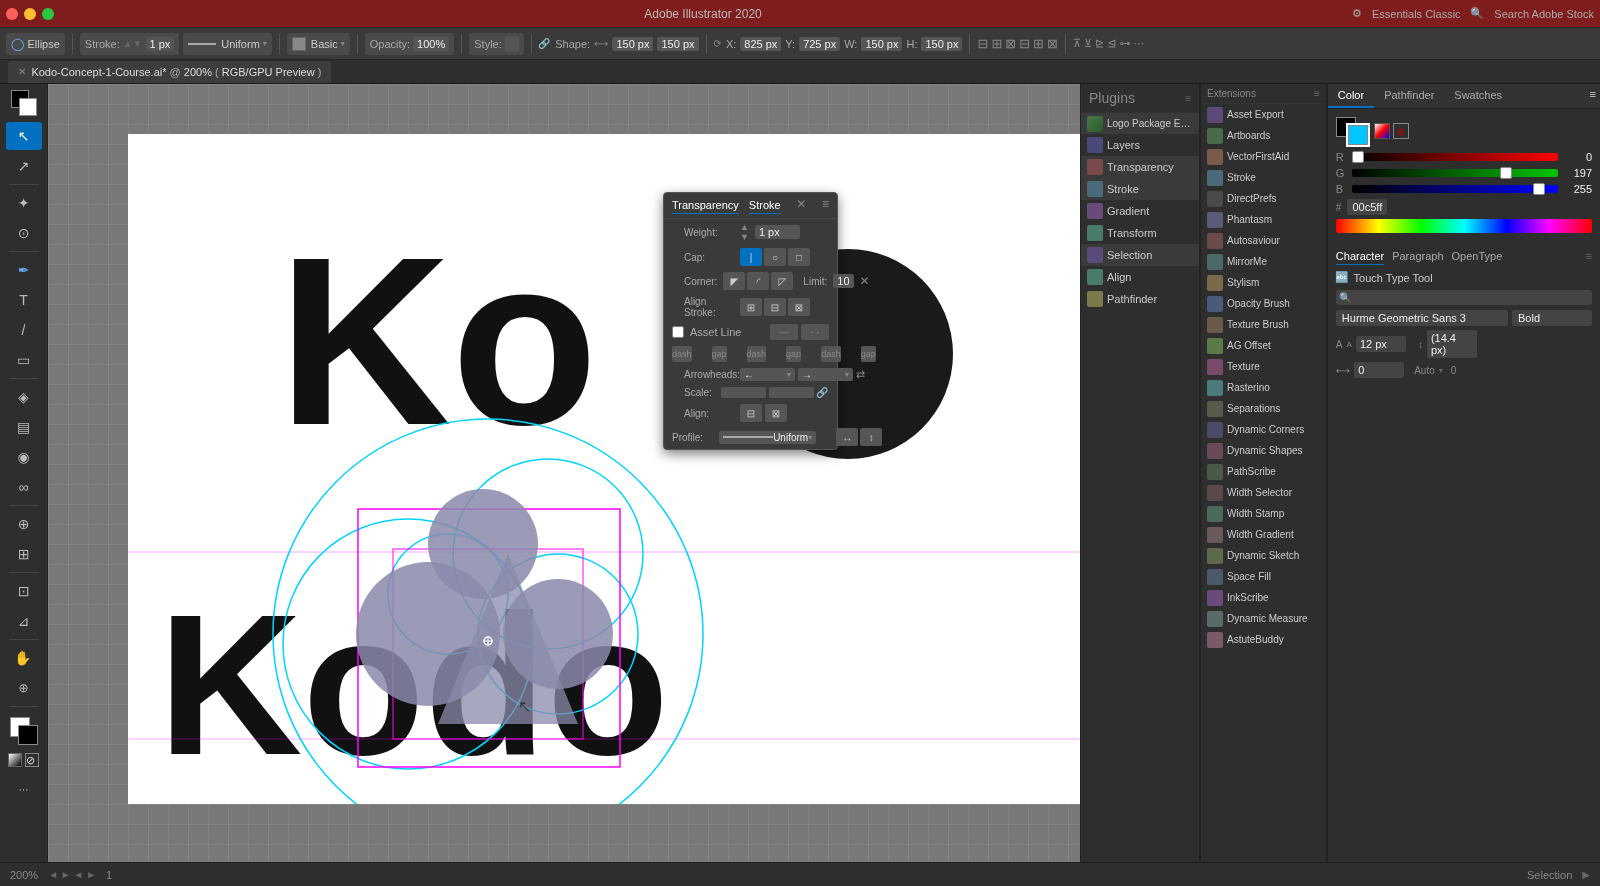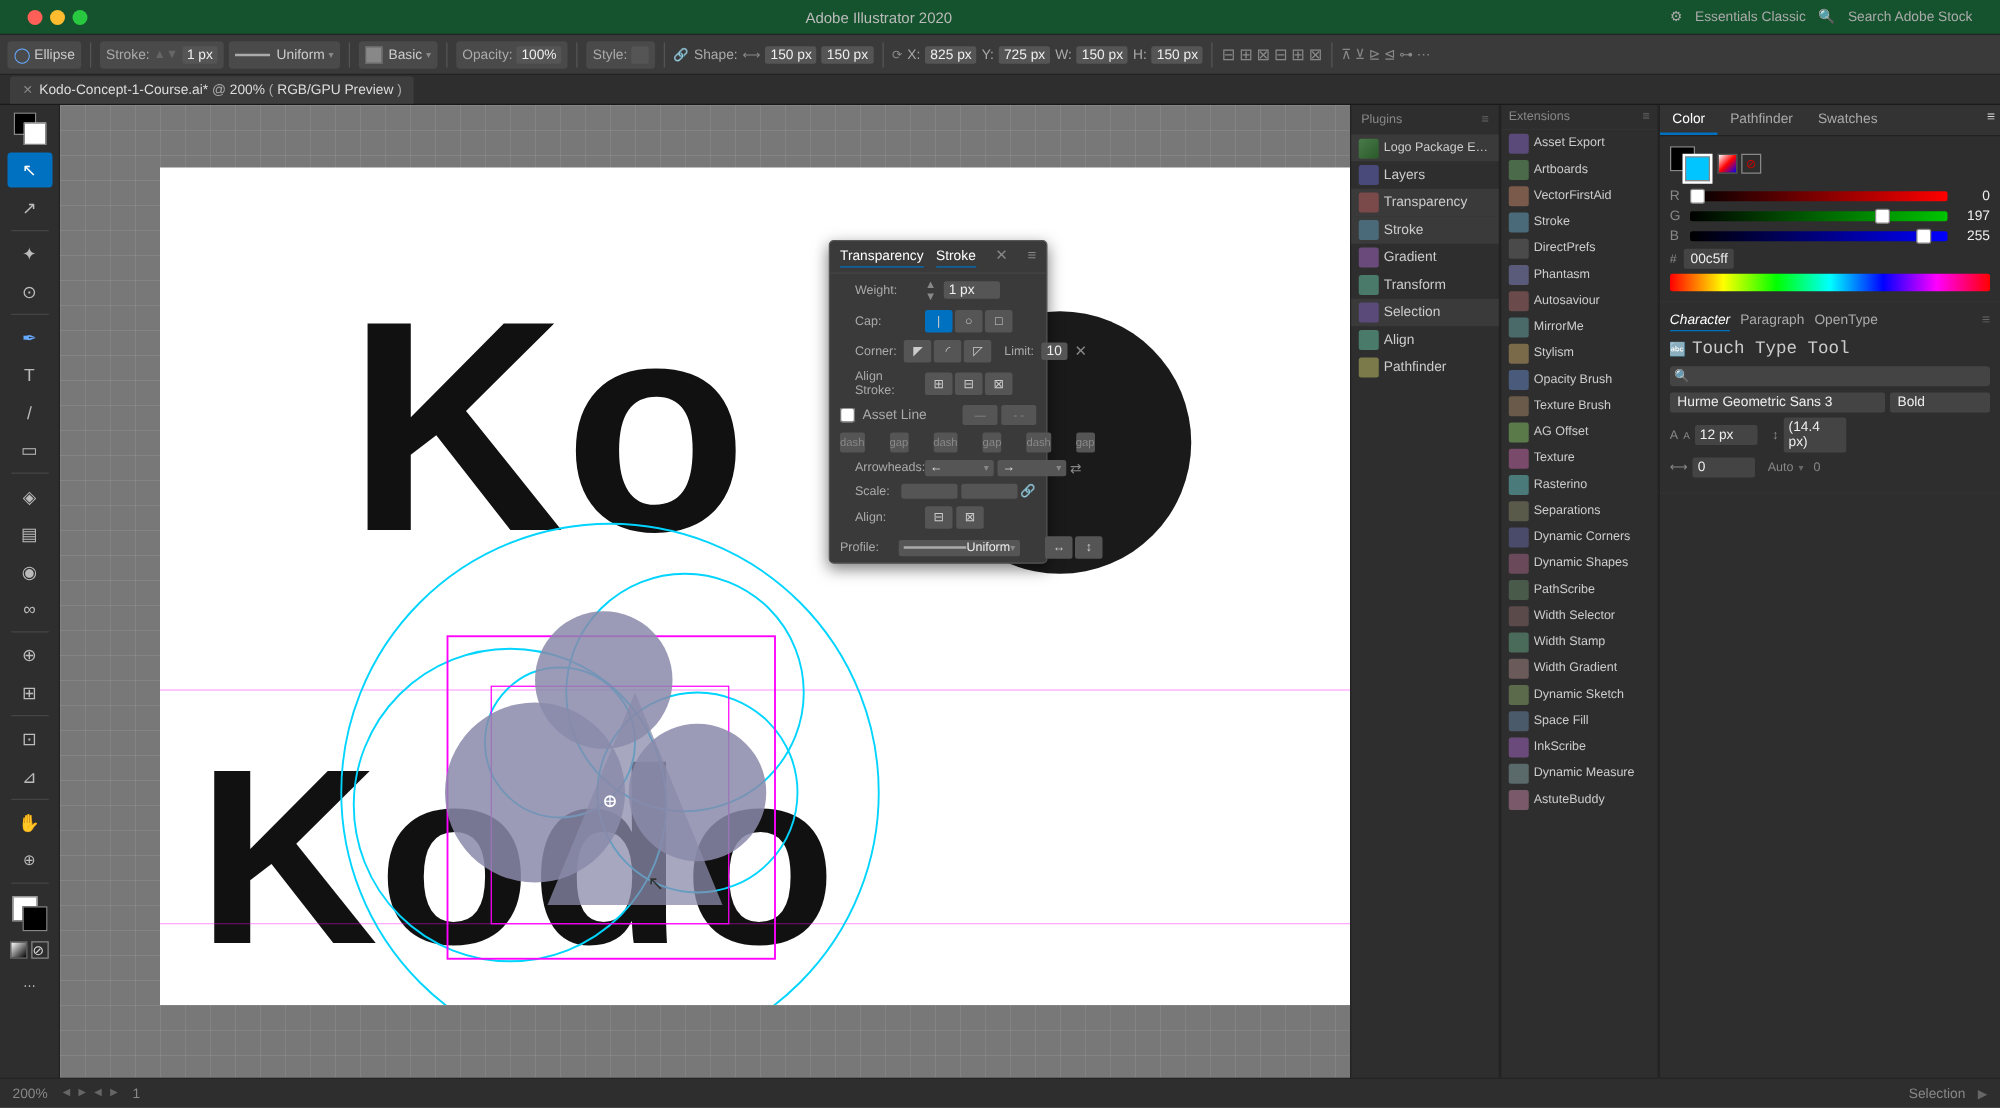--- a/index.html
+++ b/index.html
@@ -1,22 +1,22 @@
 <!DOCTYPE html>
 <html><head>
   <meta charset="utf-8">
   <style>
     * { margin: 0; padding: 0; box-sizing: border-box; }
     body { width: 1600px; height: 886px; overflow: hidden; background: #2b2b2b; font-family: -apple-system, 'Helvetica Neue', Arial, sans-serif; font-size: 11px; color: #ddd; user-select: none; }
 
     
     #titlebar {
-      width: 100%; height: 28px; background: #14532d;
+      width: 100%; height: 28px; background: #7f1d1d;
       display: flex; align-items: center; justify-content: space-between;
-      padding: 0 22px; border-bottom: 1px solid #222;
+      padding: 0 6px; border-bottom: 1px solid #222;
     }
     #titlebar .traffic-lights { display: flex; gap: 6px; align-items: center; }
     .tl { width: 12px; height: 12px; border-radius: 50%; }
     .tl-red { background: #ff5f57; }
     .tl-yellow { background: #febc2e; }
     .tl-green { background: #28c840; }
     #titlebar .title { flex: 1; text-align: center; font-size: 12px; color: #bbb; }
     #titlebar .right-area { display: flex; align-items: center; gap: 10px; font-size: 11px; color: #aaa; }
 
     
@@ -110,21 +110,21 @@
     .color-thumb { position: absolute; top: -2px; width: 12px; height: 12px; background: white; border: 1px solid #888; border-radius: 2px; }
     .hex-row { display: flex; align-items: center; gap: 6px; }
     .hex-label { font-size: 10px; color: #888; }
     .hex-value { font-size: 11px; color: #eee; background: #444; padding: 2px 5px; border-radius: 2px; }
     .gradient-bar { height: 14px; border-radius: 2px; background: linear-gradient(to right, #ff0000, #ffff00, #00ff00, #00ffff, #0000ff, #ff00ff, #ff0000); margin-top: 4px; }
 
     
     .char-section { padding: 8px; border-bottom: 1px solid #333; }
     .char-tabs { display: flex; gap: 8px; margin-bottom: 6px; }
     .char-tab { font-size: 11px; color: #aaa; cursor: pointer; padding-bottom: 2px; }
-    .char-tab.active { color: #fff; border-bottom: 1px solid #0070c0; font-style: italic; }
+    .char-tab.active { color: #fff; border-bottom: 1px solid #0070c0; }
     .char-row { display: flex; align-items: center; gap: 4px; margin-bottom: 4px; }
     .char-field { background: #444; border: none; color: #eee; font-size: 11px; padding: 2px 4px; border-radius: 2px; width: 70px; }
     .char-field-sm { width: 50px; }
     .font-name { background: #444; color: #eee; font-size: 11px; padding: 2px 6px; border-radius: 2px; flex: 1; }
     .font-style { background: #444; color: #eee; font-size: 11px; padding: 2px 6px; border-radius: 2px; width: 80px; }
 
     
     #stroke-panel {
       position: absolute; top: 108px; left: 620px; width: 175px;
       background: #3a3a3a; border: 1px solid #555; border-radius: 4px;
@@ -481,21 +481,21 @@
           <div class="stroke-btn">↔</div>
           <div class="stroke-btn">↕</div>
         </div>
       </div>
     </div>
 
   </div>
 
   <div id="plugin-panel">
     <div class="plugin-header">
-      <span style="font-size:10px;color:#888;">Plugins</span>
+      <span style="font-size:14px;color:#888;">Plugins</span>
       <span style="font-size:10px;color:#666;">≡</span>
     </div>
     <div class="plugin-item active">
       <div class="plugin-icon pi-logo"></div>
       <span style="font-size:10px;color:#ccc;overflow:hidden;text-overflow:ellipsis;white-space:nowrap;">Logo Package Expres...</span>
     </div>
     <div class="plugin-item">
       <div class="plugin-icon pi-layers"></div>
       <span>Layers</span>
     </div>
@@ -700,21 +700,21 @@
       <div class="char-section">
         <div class="char-tabs">
           <span class="char-tab active">Character</span>
           <span class="char-tab">Paragraph</span>
           <span class="char-tab">OpenType</span>
           <span style="margin-left:auto;font-size:11px;color:#666;">≡</span>
         </div>
 
         <div style="display:flex;align-items:center;gap:4px;margin-bottom:6px;">
           <span style="font-size:11px;color:#888;">🔤</span>
-          <span style="font-size:14px;color:#ccc;font-family:Liberation Mono, monospace;">Touch Type Tool</span>
+          <span style="font-size:11px;color:#ccc;">Touch Type Tool</span>
         </div>
 
         <div style="display:flex;align-items:center;background:#444;border-radius:3px;padding:2px 4px;margin-bottom:5px;">
           <span style="font-size:10px;color:#666;">🔍</span>
           <div style="flex:1;background:#444;font-size:11px;color:#888;padding:1px 3px;"></div>
         </div>
 
         <div class="char-row">
           <div class="font-name">Hurme Geometric Sans 3</div>
           <div class="font-style">Bold</div>

